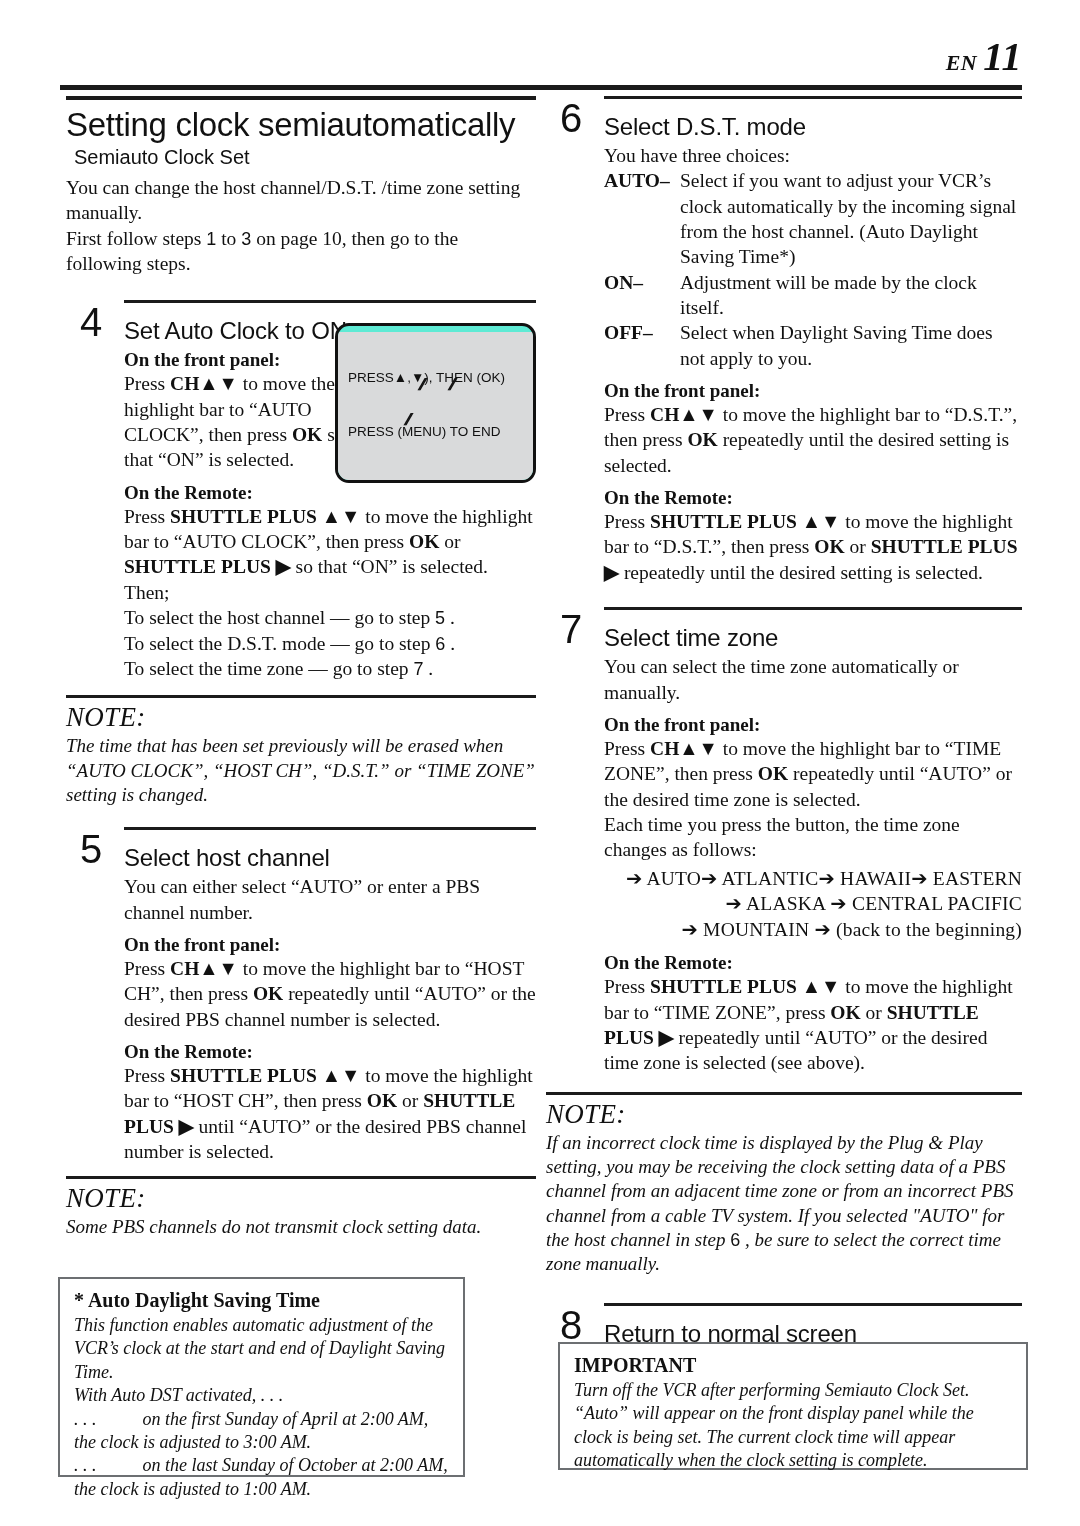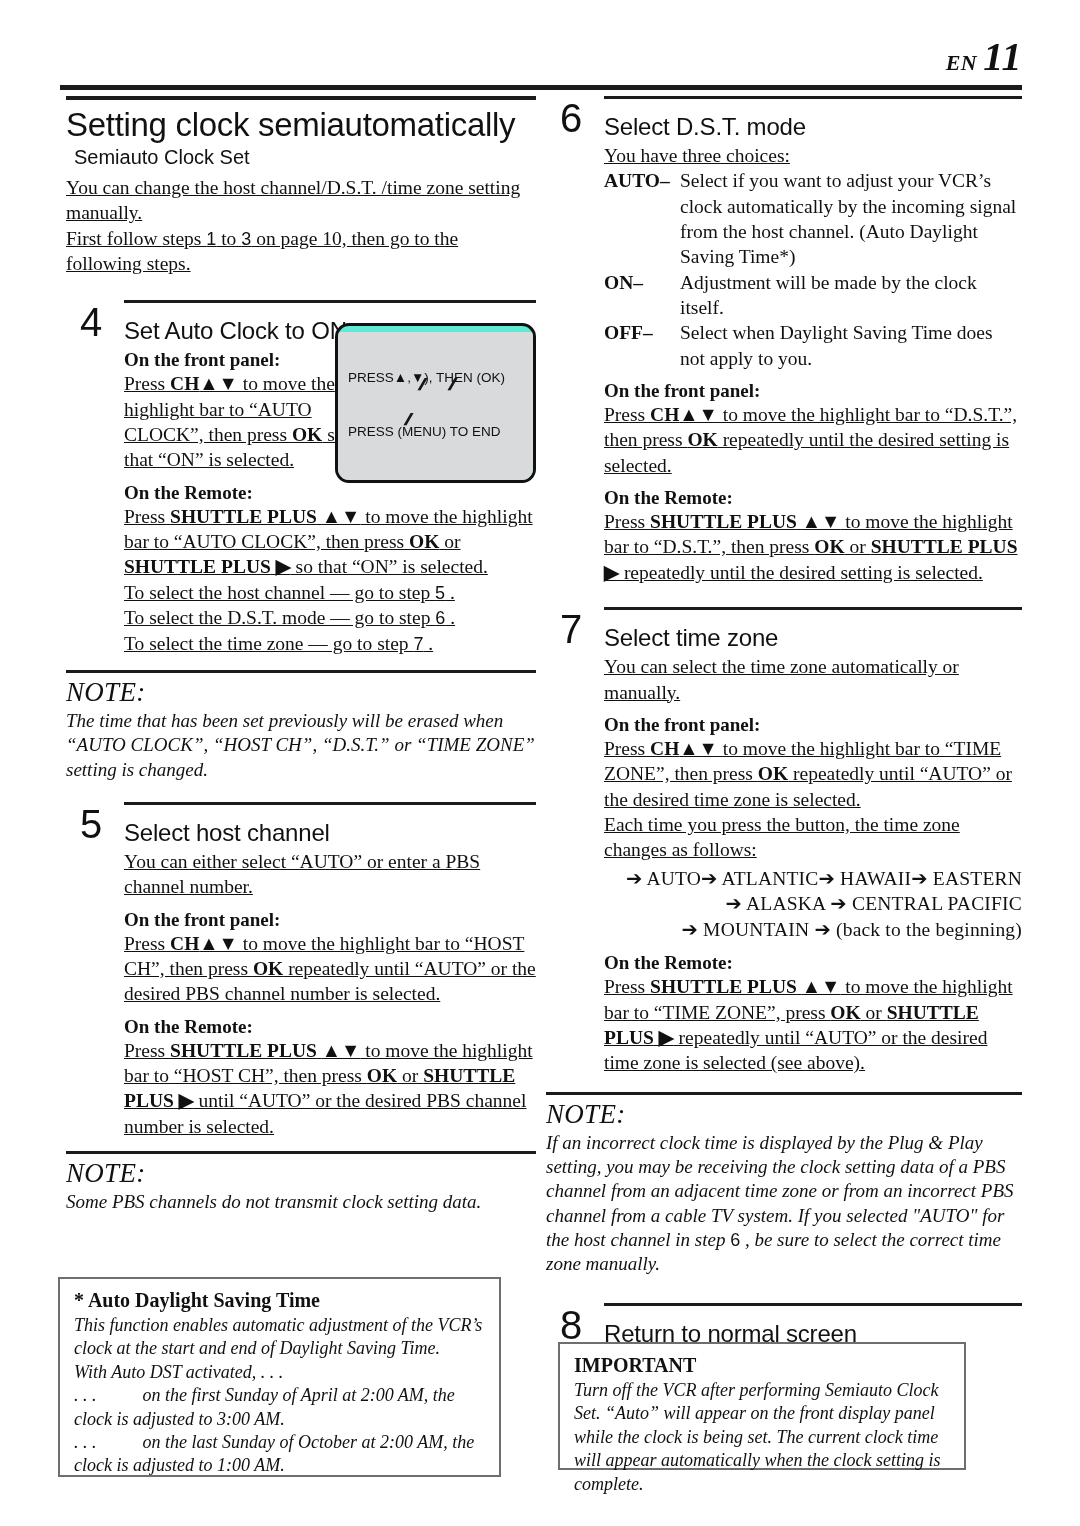--- a/index.html
+++ b/index.html
@@ -85,21 +85,20 @@
     margin: 0 0 6px 8px;
     font-family: "Liberation Sans", sans-serif;
   }
 
   
   .body-text {
     font-family: "Liberation Serif", serif;
     font-size: 19.5px;
     line-height: 1.30;
     margin: 0;
-    text-decoration: underline;
   }
 
   .step-ref {
     font-family: "Liberation Sans", sans-serif;
     font-size: 18px;
   }
 
   
   .step {
     position: relative;
@@ -233,22 +232,22 @@
   }
   .callout-text {
     font-family: "Liberation Serif", serif;
     font-style: italic;
     font-size: 18px;
     line-height: 1.30;
     margin: 0;
   }
   .callout-text .indent { display: inline-block; width: 46px; }
 
-  #dst-callout { left: 58px; top: 1277px; width: 443px; height: 200px; }
-  #important-callout { left: 558px; top: 1342px; width: 408px; height: 128px; }
+  #dst-callout { left: 58px; top: 1277px; width: 407px; height: 200px; }
+  #important-callout { left: 558px; top: 1342px; width: 470px; height: 128px; }
 
   .tz-list {
     font-family: "Liberation Serif", serif;
     font-size: 19.5px;
     line-height: 1.33;
     margin: 3px 0 0 0;
     letter-spacing: .2px;
     text-align: right;
   }
 
@@ -292,20 +291,21 @@
         <h3 class="step-head">Set Auto Clock to ON</h3>
 
         <div style="width:250px;">
           <p class="sub-head first">On the front panel:</p>
           <p class="body-text"><span>Press </span><b>CH</b><b>▲▼</b><span> to move the highlight bar to “AUTO CLOCK”, then press </span><b>OK</b><span> so that “ON” is selected.</span></p>
 
           <p class="sub-head">On the Remote:</p>
         </div>
 
         <p class="body-text"><span>Press </span><b>SHUTTLE PLUS</b> <b>▲▼</b><span> to move the highlight bar to “AUTO CLOCK”, then press </span><b>OK</b><span> or </span><b>SHUTTLE PLUS</b> <b>▶</b><span> so that “ON” is selected.</span></p>
+        <p class="body-text">Then;</p>
         <p class="body-text"><span>To select the host channel — go to step </span><span class="step-ref">5</span><span> .</span></p>
         <p class="body-text"><span>To select the D.S.T. mode — go to step </span><span class="step-ref">6</span><span> .</span></p>
         <p class="body-text"><span>To select the time zone — go to step </span><span class="step-ref">7</span><span> .</span></p>
       </div>
     </div>
 
     <div class="note-block">
       <div class="note-rule"></div>
       <p class="note-label">NOTE:</p>
       <p class="note-text">The time that has been set previously will be erased when “AUTO CLOCK”, “HOST CH”, “D.S.T.” or “TIME ZONE” setting is changed.</p>

